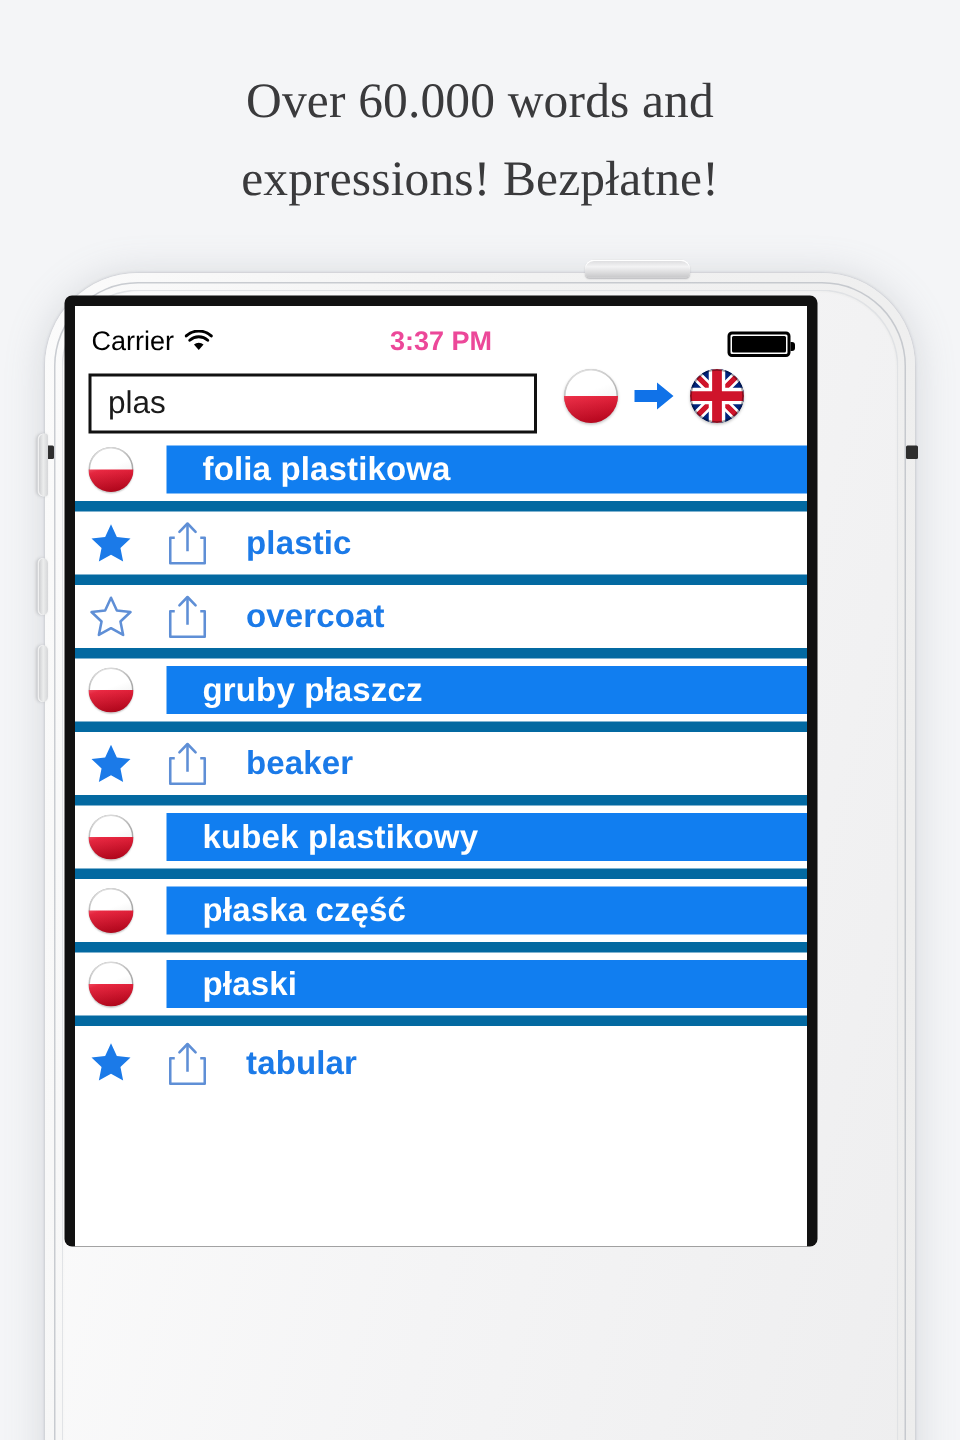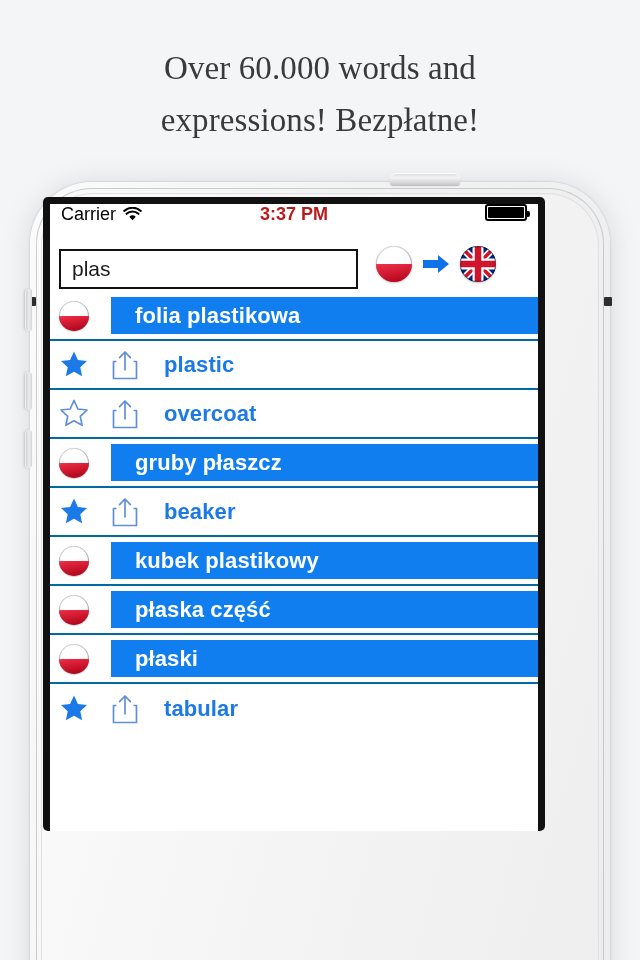--- a/index.html
+++ b/index.html
@@ -127,31 +127,31 @@
   .screen{
     width:488px;height:627px;
     background:#ffffff;
     overflow:hidden;
     position:relative;
   }
 
   
   .statusbar{
     height:34px;
-    display:flex;align-items:flex-start;
+    display:flex;align-items:flex-end;
     position:relative;
     padding:0 11px;
     box-sizing:border-box;
   }
   .sb-left{display:flex;align-items:center;gap:7px;}
   .carrier{font-size:18px;color:#000;font-weight:400;}
   .wifi{width:19px;height:15px;display:block;}
   .sb-time{
     position:absolute;left:0;right:0;text-align:center;
-    font-size:18px;font-weight:bold;color:#b91c1c;
+    font-size:18px;font-weight:bold;color:#ec4899;
     pointer-events:none;
   }
   .sb-right{margin-left:auto;display:flex;align-items:center;}
   .battery{
     width:42px;height:17px;border:2px solid #000;border-radius:3px;
     position:relative;box-sizing:border-box;padding:1px;
   }
   .battery:after{
     content:"";position:absolute;right:-5px;top:5px;
     width:3px;height:6px;background:#000;border-radius:0 2px 2px 0;
@@ -193,21 +193,21 @@
   .arrow{
     margin:0 10px;width:28px;height:24px;display:block;
   }
   .flag.uk{background:#00247d;}
 
   
   .list{position:relative;}
   .row{
     height:49px;
     display:flex;align-items:center;
-    border-bottom:2px solid #0369a1;
+    border-bottom:7px solid #0369a1;
     box-sizing:border-box;
     position:relative;
     padding-left:9px;
   }
   .row.pl-row{padding-left:9px;}
   .row .small-flag{
     width:30px;height:30px;border-radius:50%;position:relative;overflow:hidden;
     flex:0 0 30px;
     box-shadow:inset 0 0 0 1px rgba(0,0,0,.35), 0 1px 1px rgba(0,0,0,.2);
     background:#fff;

